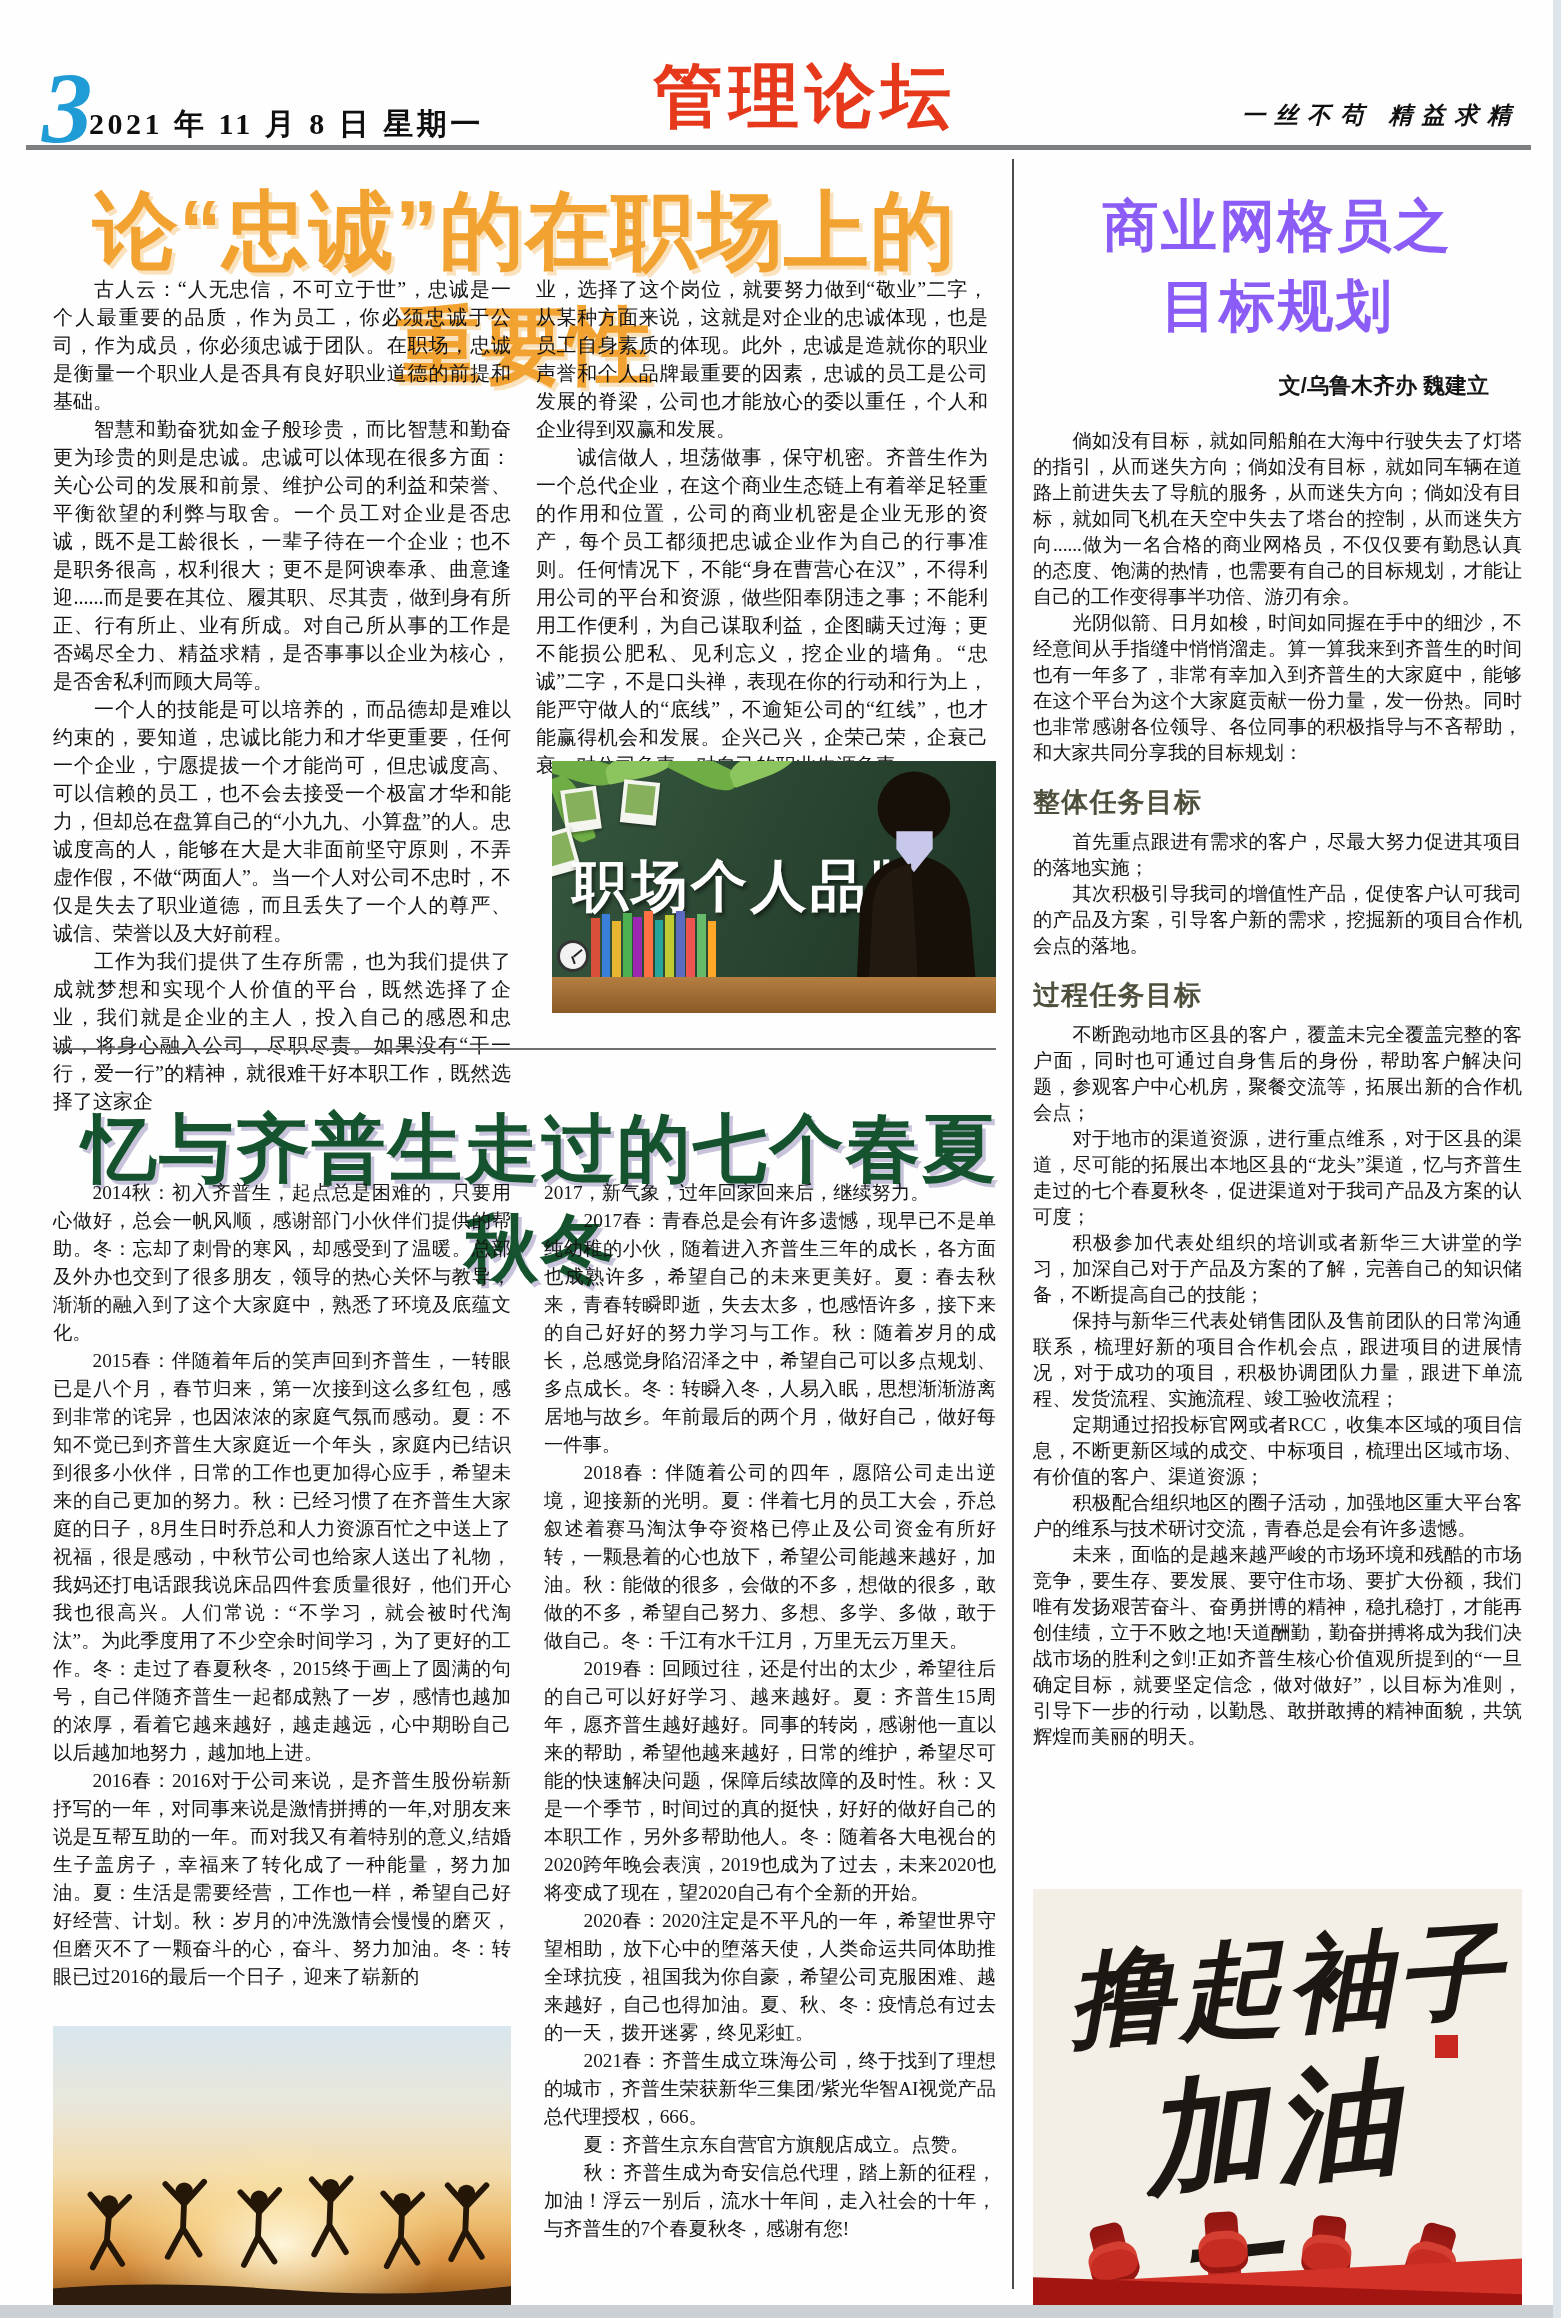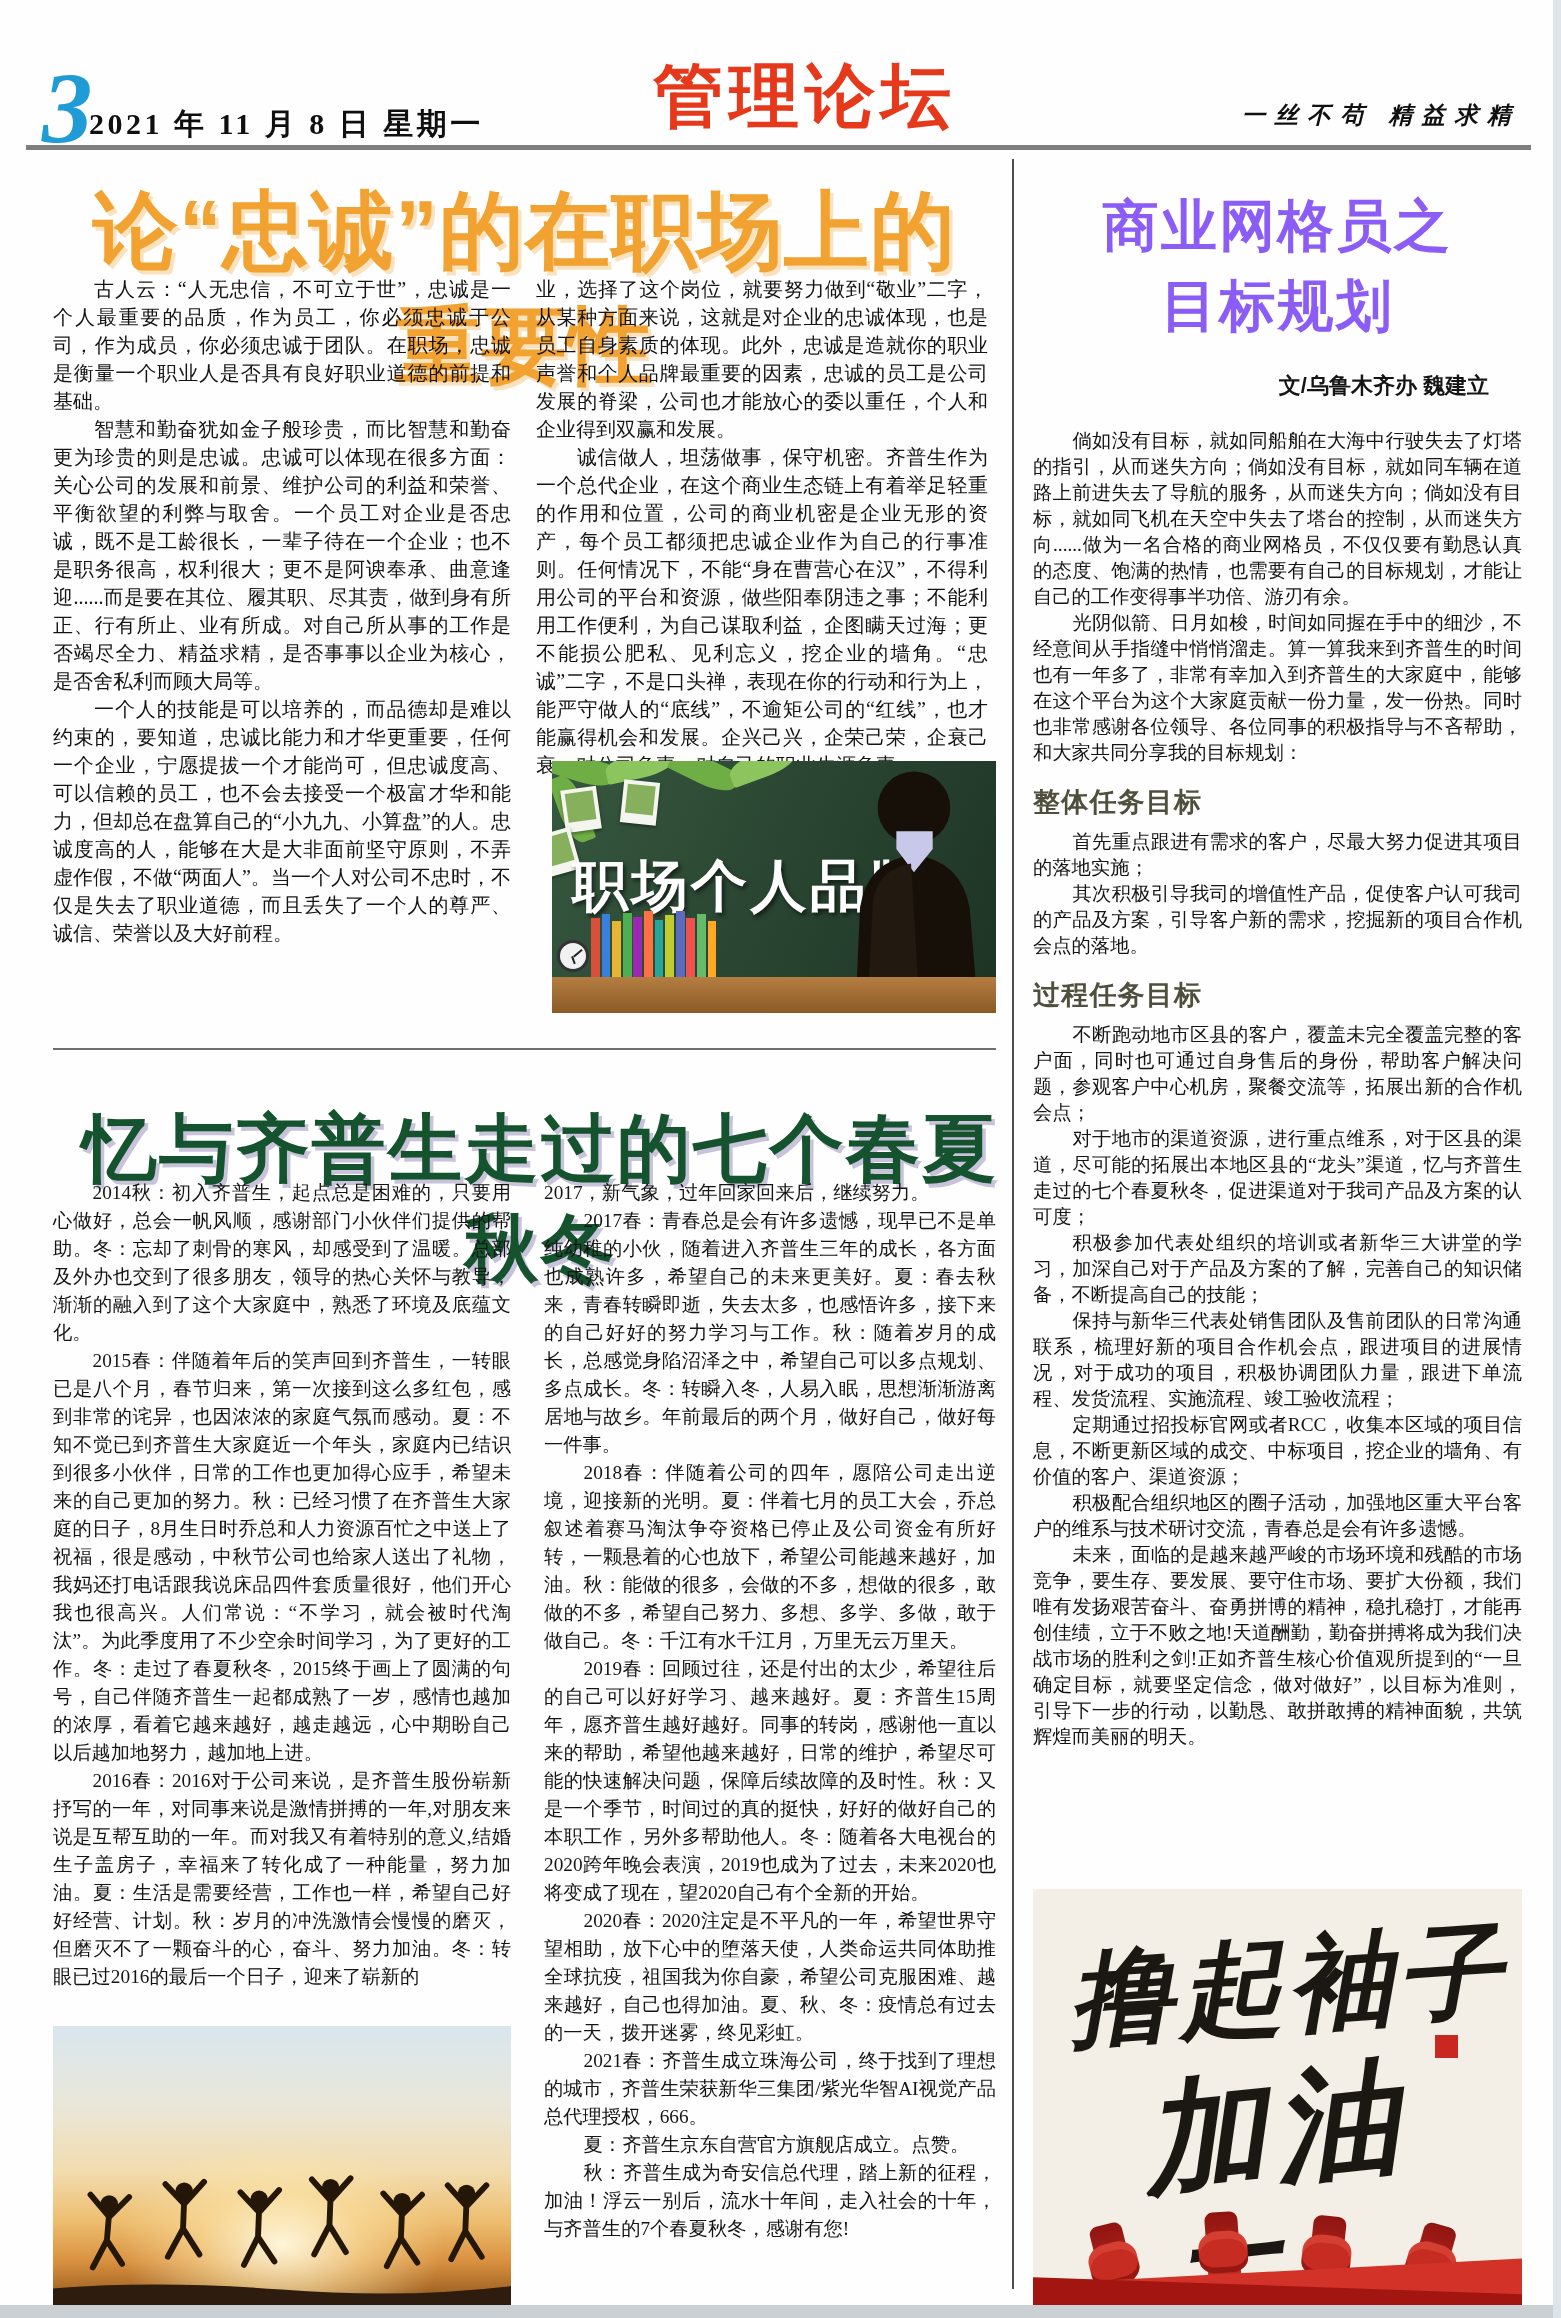--- a/index.html
+++ b/index.html
@@ -105,20 +105,21 @@
   <div class="masthead" data-interactable="false">管理论坛</div>
   <div class="slogan" data-interactable="false">一丝不苟  精益求精</div>
   <div class="header-rule" data-interactable="false"></div>
   <div class="v-divider" data-interactable="false"></div>
 
   <h1 class="main-title" data-interactable="false">论“忠诚”的在职场上的重要性</h1>
   <div class="col body-main main-col1" data-interactable="false">
       <p class="para" data-interactable="false">古人云：“人无忠信，不可立于世”，忠诚是一个人最重要的品质，作为员工，你必须忠诚于公司，作为成员，你必须忠诚于团队。在职场，忠诚是衡量一个职业人是否具有良好职业道德的前提和基础。</p>
       <p class="para" data-interactable="false">智慧和勤奋犹如金子般珍贵，而比智慧和勤奋更为珍贵的则是忠诚。忠诚可以体现在很多方面：关心公司的发展和前景、维护公司的利益和荣誉、平衡欲望的利弊与取舍。一个员工对企业是否忠诚，既不是工龄很长，一辈子待在一个企业；也不是职务很高，权利很大；更不是阿谀奉承、曲意逢迎......而是要在其位、履其职、尽其责，做到身有所正、行有所止、业有所成。对自己所从事的工作是否竭尽全力、精益求精，是否事事以企业为核心，是否舍私利而顾大局等。</p>
       <p class="para" data-interactable="false">一个人的技能是可以培养的，而品德却是难以约束的，要知道，忠诚比能力和才华更重要，任何一个企业，宁愿提拔一个才能尚可，但忠诚度高、可以信赖的员工，也不会去接受一个极富才华和能力，但却总在盘算自己的“小九九、小算盘”的人。忠诚度高的人，能够在大是大非面前坚守原则，不弄虚作假，不做“两面人”。当一个人对公司不忠时，不仅是失去了职业道德，而且丢失了一个人的尊严、诚信、荣誉以及大好前程。</p>
+      <p class="para" data-interactable="false">工作为我们提供了生存所需，也为我们提供了成就梦想和实现个人价值的平台，既然选择了企业，我们就是企业的主人，投入自己的感恩和忠诚，将身心融入公司，尽职尽责。如果没有“干一行，爱一行”的精神，就很难干好本职工作，既然选择了这家企</p>
     </div>
   <div class="col body-main main-col2" data-interactable="false">
     <p class="cont" data-interactable="false">业，选择了这个岗位，就要努力做到“敬业”二字，从某种方面来说，这就是对企业的忠诚体现，也是员工自身素质的体现。此外，忠诚是造就你的职业声誉和个人品牌最重要的因素，忠诚的员工是公司发展的脊梁，公司也才能放心的委以重任，个人和企业得到双赢和发展。</p>
     <div data-interactable="false">
         <p class="para" data-interactable="false">诚信做人，坦荡做事，保守机密。齐普生作为一个总代企业，在这个商业生态链上有着举足轻重的作用和位置，公司的商业机密是企业无形的资产，每个员工都须把忠诚企业作为自己的行事准则。任何情况下，不能“身在曹营心在汉”，不得利用公司的平台和资源，做些阳奉阴违之事；不能利用工作便利，为自己谋取利益，企图瞒天过海；更不能损公肥私、见利忘义，挖企业的墙角。“忠诚”二字，不是口头禅，表现在你的行动和行为上，能严守做人的“底线”，不逾矩公司的“红线”，也才能赢得机会和发展。企兴己兴，企荣己荣，企衰己衰，对公司负责，对自己的职业生涯负责。</p>
       </div>
   </div>
 
   <div class="blackboard" data-interactable="false">
     <i class="leaf" style="left:-5.9px;top:-4.7px;transform:rotate(18deg);" data-interactable="false"></i>
@@ -225,21 +226,21 @@
     <div class="sb-body" data-interactable="false">
         <p class="para" data-interactable="false">首先重点跟进有需求的客户，尽最大努力促进其项目的落地实施；</p>
         <p class="para" data-interactable="false">其次积极引导我司的增值性产品，促使客户认可我司的产品及方案，引导客户新的需求，挖掘新的项目合作机会点的落地。</p>
       </div>
     <h2 class="sb-head" data-interactable="false">过程任务目标</h2>
     <div class="sb-body" data-interactable="false">
         <p class="para" data-interactable="false">不断跑动地市区县的客户，覆盖未完全覆盖完整的客户面，同时也可通过自身售后的身份，帮助客户解决问题，参观客户中心机房，聚餐交流等，拓展出新的合作机会点；</p>
         <p class="para" data-interactable="false">对于地市的渠道资源，进行重点维系，对于区县的渠道，尽可能的拓展出本地区县的“龙头”渠道，忆与齐普生走过的七个春夏秋冬，促进渠道对于我司产品及方案的认可度；</p>
         <p class="para" data-interactable="false">积极参加代表处组织的培训或者新华三大讲堂的学习，加深自己对于产品及方案的了解，完善自己的知识储备，不断提高自己的技能；</p>
         <p class="para" data-interactable="false">保持与新华三代表处销售团队及售前团队的日常沟通联系，梳理好新的项目合作机会点，跟进项目的进展情况，对于成功的项目，积极协调团队力量，跟进下单流程、发货流程、实施流程、竣工验收流程；</p>
-        <p class="para" data-interactable="false">定期通过招投标官网或者RCC，收集本区域的项目信息，不断更新区域的成交、中标项目，挖企业的墙角、有价值的客户、渠道资源；</p>
+        <p class="para" data-interactable="false">定期通过招投标官网或者RCC，收集本区域的项目信息，不断更新区域的成交、中标项目，梳理出区域市场、有价值的客户、渠道资源；</p>
         <p class="para" data-interactable="false">积极配合组织地区的圈子活动，加强地区重大平台客户的维系与技术研讨交流，青春总是会有许多遗憾。</p>
       </div>
     <div class="sb-body" data-interactable="false">
       <p class="para" data-interactable="false">未来，面临的是越来越严峻的市场环境和残酷的市场竞争，要生存、要发展、要守住市场、要扩大份额，我们唯有发扬艰苦奋斗、奋勇拼博的精神，稳扎稳打，才能再创佳绩，立于不败之地!天道酬勤，勤奋拼搏将成为我们决战市场的胜利之剑!正如齐普生核心价值观所提到的“一旦确定目标，就要坚定信念，做对做好”，以目标为准则，引导下一步的行动，以勤恳、敢拼敢搏的精神面貌，共筑辉煌而美丽的明天。</p>
     </div>
   </div>
 
   <div class="poster" data-interactable="false">
     <p class="cal cal1" data-interactable="false">撸起袖子</p>
     <p class="cal cal2" data-interactable="false">加油干</p>

